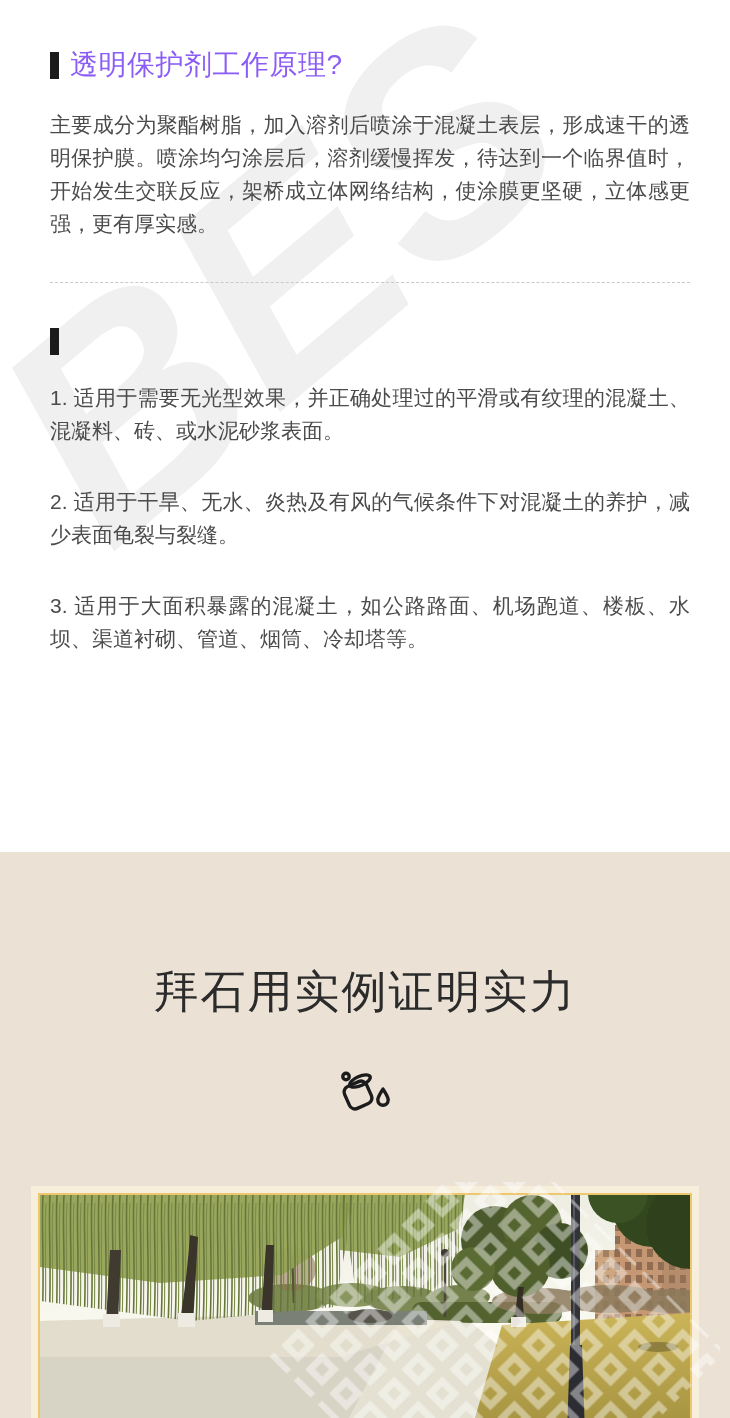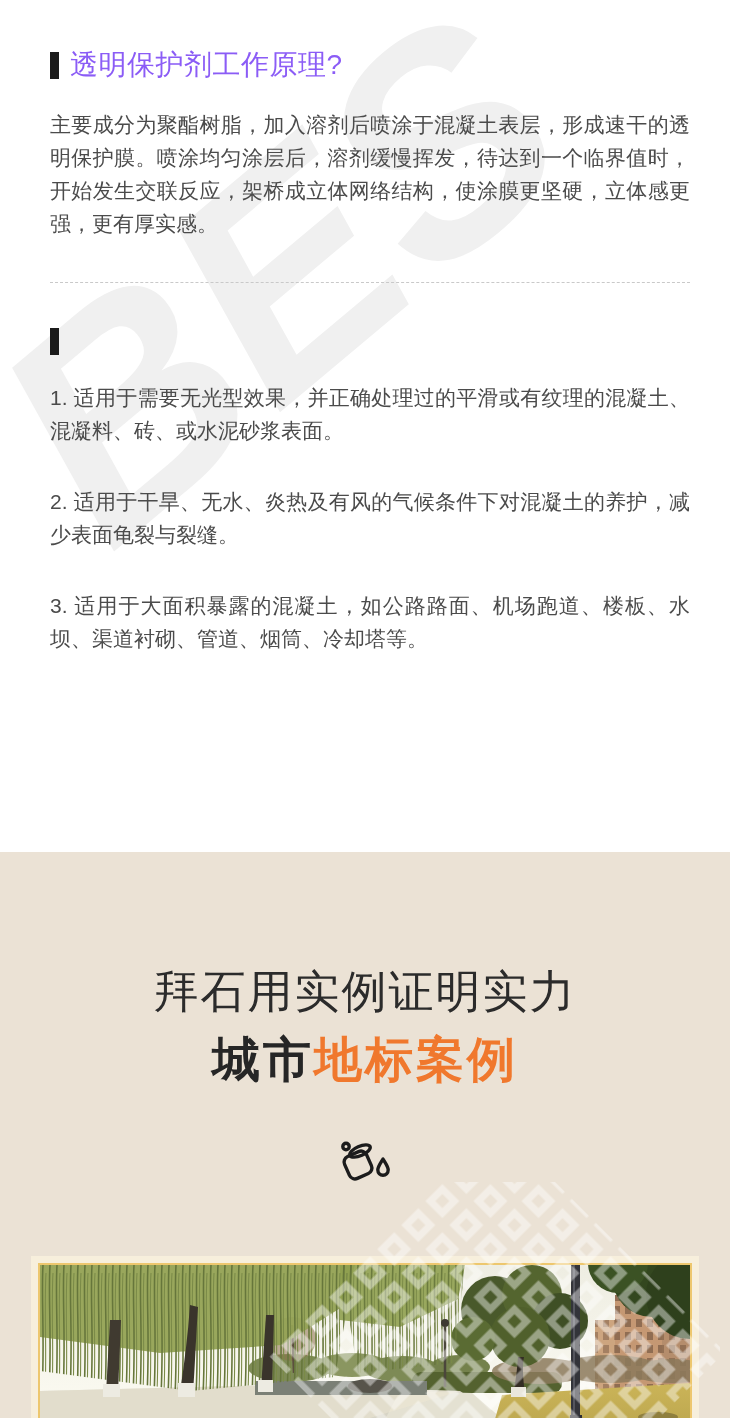--- a/index.html
+++ b/index.html
@@ -93,21 +93,20 @@
         <span class="hbar"></span>
       </div>
       <p class="body item">1. 适用于需要无光型效果，并正确处理过的平滑或有纹理的混凝土、混凝料、砖、或水泥砂浆表面。</p>
       <p class="body item">2. 适用于干旱、无水、炎热及有风的气候条件下对混凝土的养护，减少表面龟裂与裂缝。</p>
       <p class="body item">3. 适用于大面积暴露的混凝土，如公路路面、机场跑道、楼板、水坝、渠道衬砌、管道、烟筒、冷却塔等。</p>
     </section>
 
     <section class="beige-sec">
 
       <h1 class="t1">拜石用实例证明实力</h1>
-      <h1 class="t2"><span>城市</span><span class="orange">地标案例</span></h1>
 
       <div class="icon-wrap">
         <svg width="64" height="52" viewBox="0 0 64 52">
           <g fill="none" stroke="#1c1c1c" stroke-width="3.4" stroke-linejoin="round" stroke-linecap="round">
             <rect x="13" y="15" width="24" height="24" rx="6" transform="rotate(-24 25 27)"></rect>
             <ellipse cx="27" cy="13" rx="11" ry="4.6" transform="rotate(-24 27 13)"></ellipse>
             <circle cx="13" cy="8.5" r="3.2"></circle>
             <path d="M50 21 C 46.8 26.4 44.8 28.8 44.8 31.8 C 44.8 35 47.2 37.3 50 37.3 C 52.8 37.3 55.2 35 55.2 31.8 C 55.2 28.8 53.2 26.4 50 21 Z"></path>
           </g>
         </svg>

